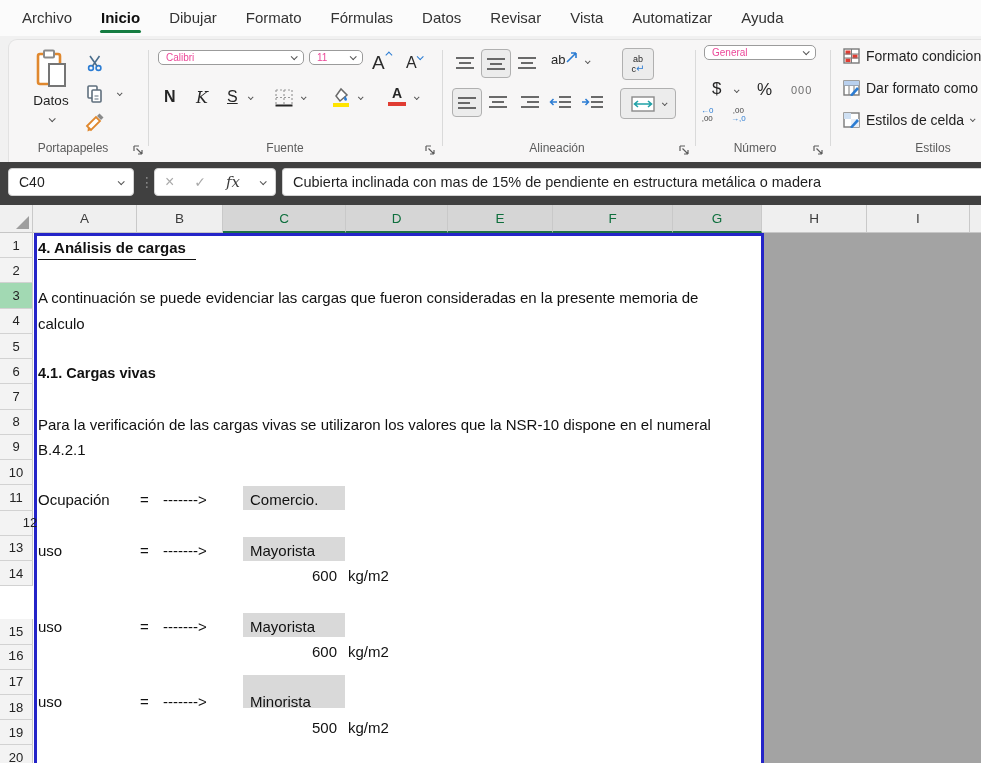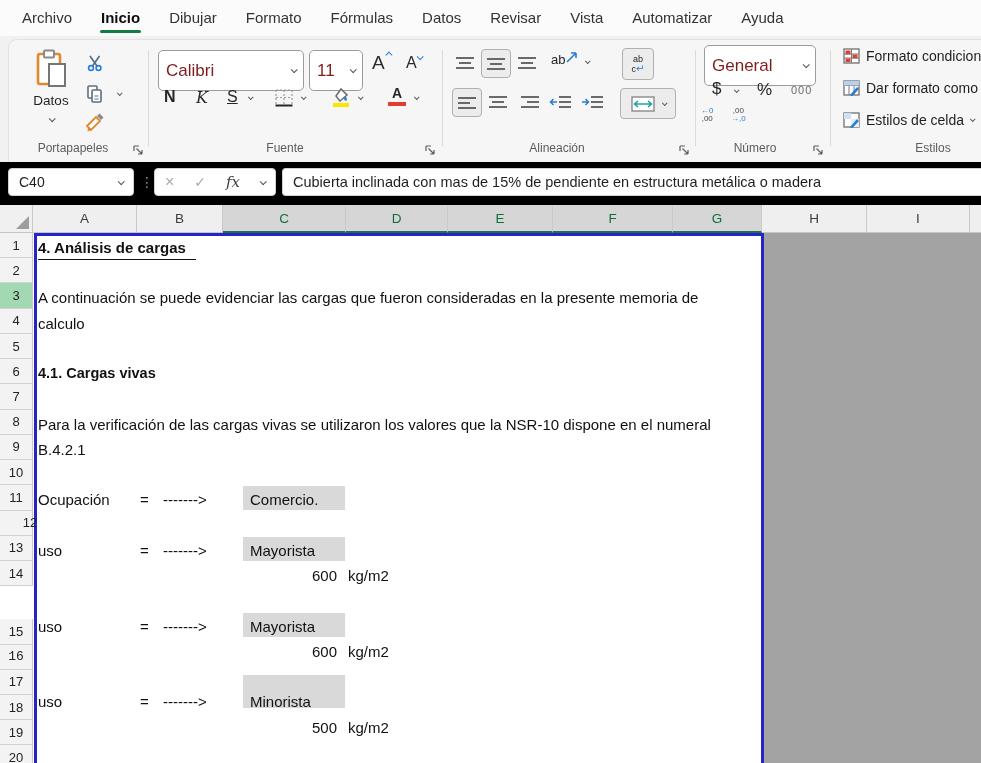--- a/index.html
+++ b/index.html
@@ -16,37 +16,37 @@
   .mtab.active::after { content:""; position:absolute; left:9px; right:9px; bottom:2px; height:3px;
     border-radius:2px; background:#157c41; }
 
   
   #ribbon { position:absolute; left:0; top:36px; width:981px; height:126px; background:#f1f1f1; }
   #ribbon-panel { position:absolute; left:8px; top:3px; right:0; bottom:0; background:#f7f6f6;
     border:1px solid #e2e2e2; border-right:none; border-bottom:none; border-top-left-radius:9px; }
   .vsep { position:absolute; top:14px; height:96px; width:1px; background:#dadada; }
   .gname { position:absolute; top:105px; font-size:12px; color:#5c5c5c; text-align:center; width:110px; }
   .launcher { position:absolute; top:106px; width:12px; height:12px; }
-  .combo { position:absolute; height:41px; background:#fff; border:1px solid #9b9b9b; border-radius:5px;
-    font-size:17px; color:#7f1d1d; display:flex; align-items:center; padding:0 7px; }
+  .combo { position:absolute; height:15px; background:#fff; border:1px solid #9b9b9b; border-radius:5px;
+    font-size:10px; color:#ec4899; display:flex; align-items:center; padding:0 7px; }
   .combo .chev { margin-left:auto; }
   .chev { display:inline-block; width:5px; height:5px; border-right:1.3px solid #555;
     border-bottom:1.3px solid #555; transform:rotate(45deg) translateY(-1px); }
   .chev.sm { width:4px; height:4px; }
   .btnbox { border:1px solid #b0b0b0; background:#ececec; border-radius:4px;
     display:flex; align-items:center; justify-content:center; }
   .ricon { display:inline-flex; align-items:center; justify-content:center; }
   .dec2 { font-size:8px; line-height:8px; color:#444; text-align:center; white-space:pre; }
   .blue { color:#2b7cd3; }
   .styl { position:absolute; font-size:14px; color:#1f1f1f; display:flex; align-items:center;
     white-space:nowrap; }
   .styl svg { margin-right:6px; }
 
   
-  #formulabar { position:absolute; left:0; top:162px; width:981px; height:43px; background:#000000; }
+  #formulabar { position:absolute; left:0; top:162px; width:981px; height:43px; background:#404040; }
   .fbox { position:absolute; top:6px; height:28px; background:#fff; border:1px solid #d2d2d2;
     border-radius:4px; display:flex; align-items:center; font-size:14px; color:#1f1f1f; }
 
   
   #grid { position:absolute; left:0; top:205px; width:981px; height:558px; background:#fff; }
   #colheaders { position:absolute; left:0; top:0; height:28px; width:981px; display:flex;
     background:#efefef; border-bottom:1px solid #cfcfcf; }
   .colh { height:28px; display:flex; align-items:center; justify-content:center; font-size:13.5px;
     color:#3c3c3c; border-right:1px solid #c9c9c9; border-bottom:1px solid #c6c6c6; background:#efefef; }
   .colh.hl { background:#d6d6d6; color:#0e6f3d; border-bottom:2px solid #1e7145; }

